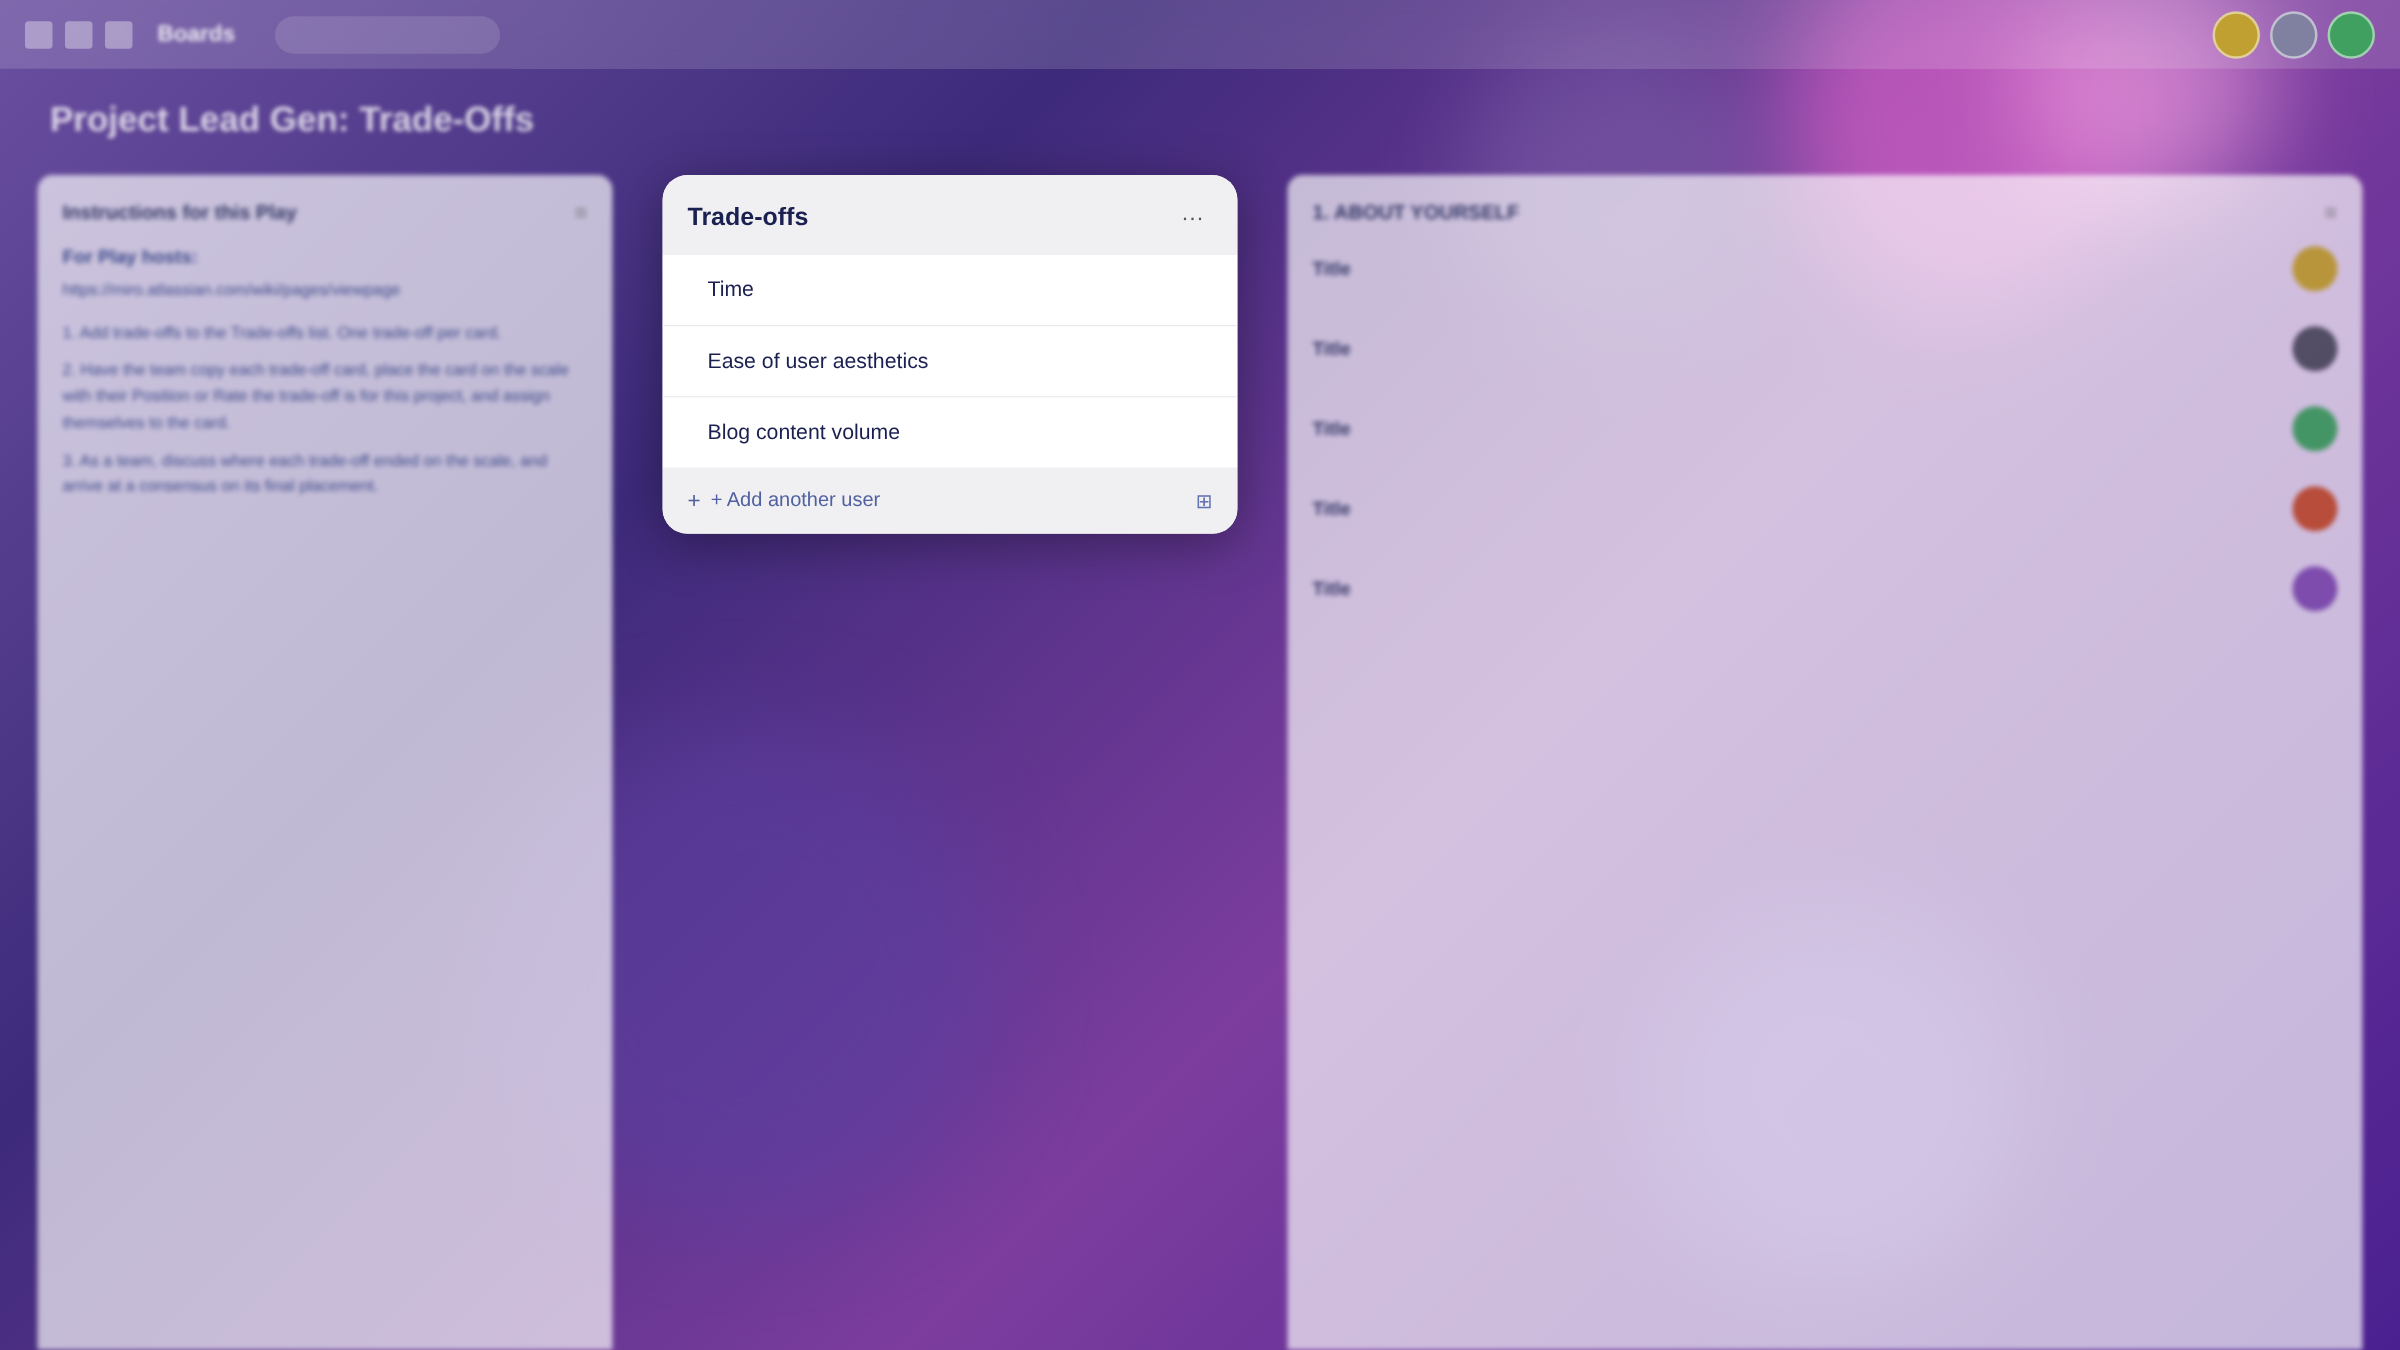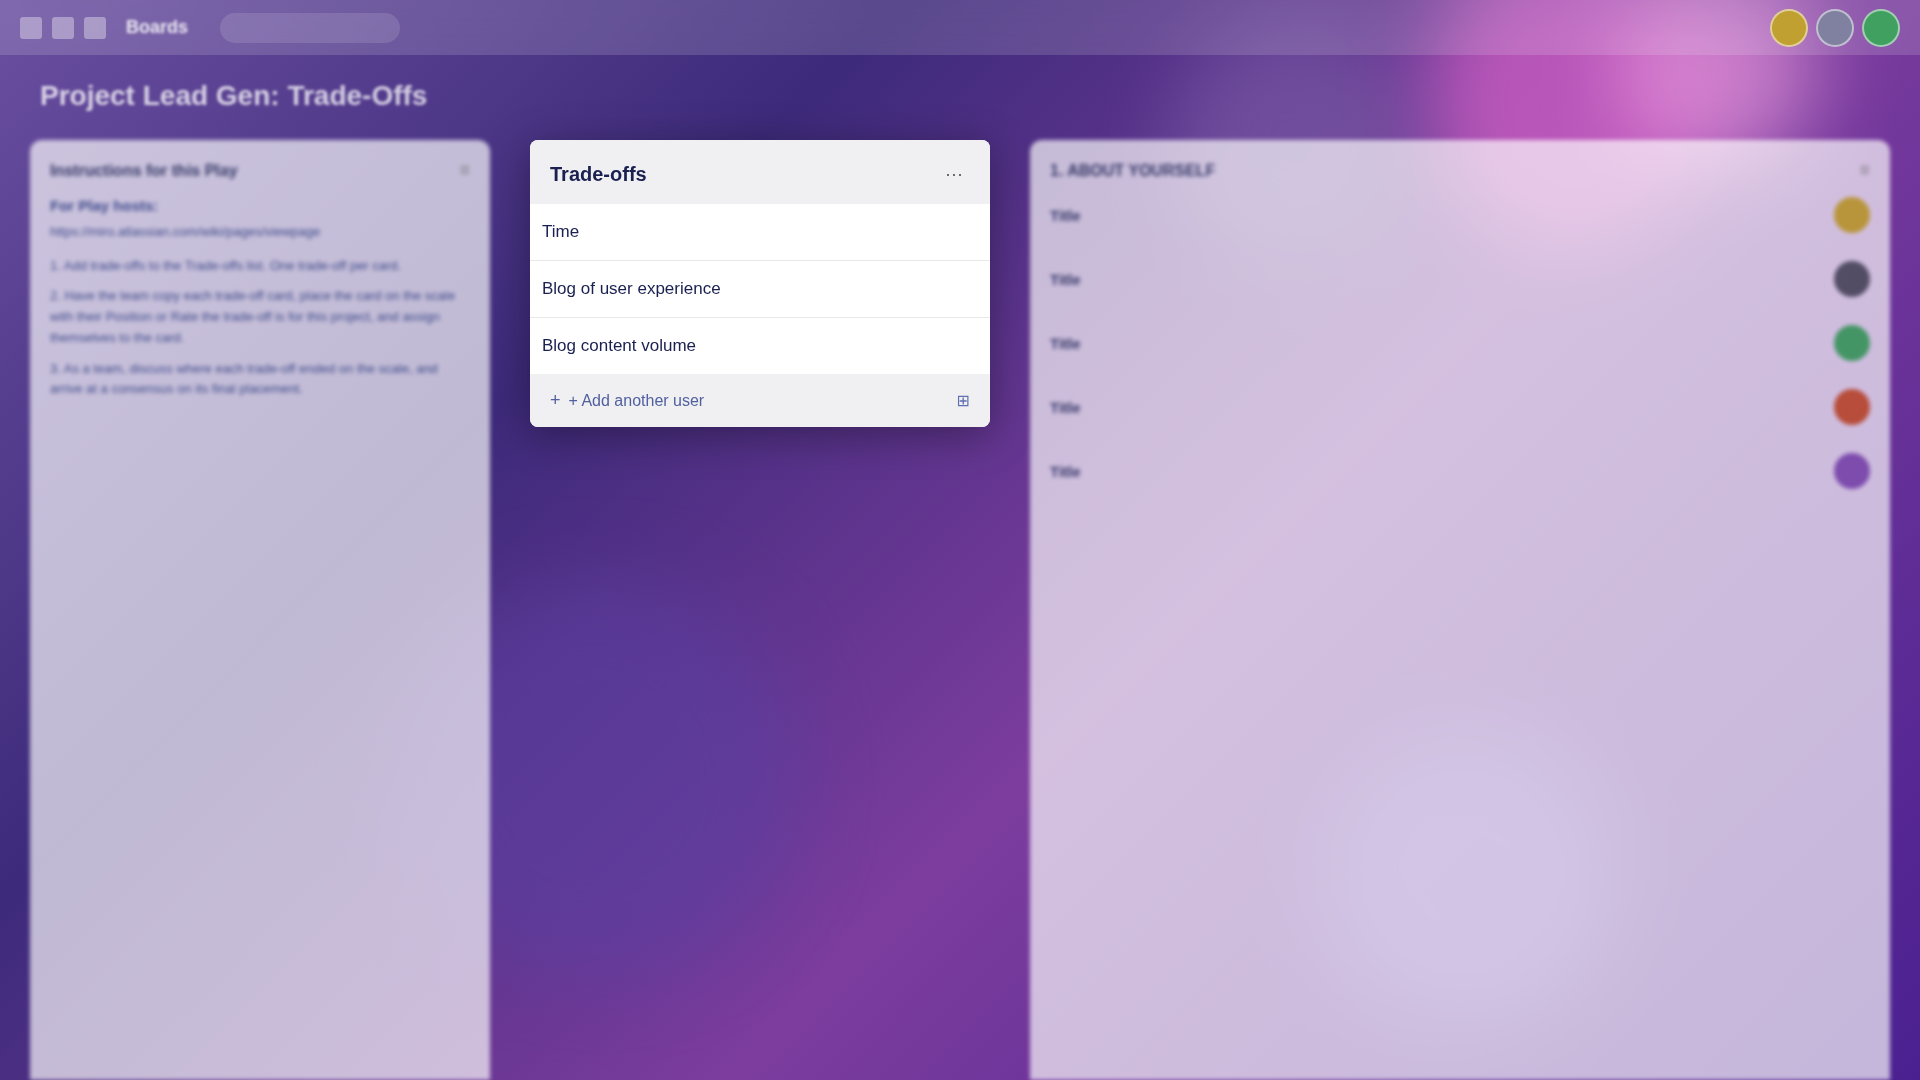--- a/index.html
+++ b/index.html
@@ -189,21 +189,21 @@
     
     .center-column {
       width: 460px;
       flex-shrink: 0;
       z-index: 20;
       margin: 0 20px;
     }
 
     .trade-offs-card {
       background: #f0f0f2;
-      border-radius: 8px;
+      border-radius: 20px;
       overflow: hidden;
       box-shadow: 0 8px 40px rgba(0,0,0,0.35);
     }
 
     .card-header {
       display: flex;
       justify-content: space-between;
       align-items: center;
       padding: 18px 20px 14px;
       background: #f0f0f2;
@@ -230,21 +230,21 @@
     }
 
     .card-items {
       display: flex;
       flex-direction: column;
     }
 
     .card-item {
       background: #ffffff;
       border-bottom: 1px solid #e8e8ea;
-      padding: 18px 12px;
+      padding: 18px 36px;
       display: flex;
       justify-content: space-between;
       align-items: center;
       cursor: pointer;
       transition: background 0.15s;
     }
 
     .card-item:last-child {
       border-bottom: none;
     }
@@ -398,21 +398,21 @@
       <div class="card-items">
 
         <div class="card-item">
           <span class="card-item-text">Time</span>
           <span class="card-item-icon">✏</span>
         </div>
 
 
 
         <div class="card-item">
-          <span class="card-item-text">Blog of user experience</span>
+          <span class="card-item-text">Ease of user aesthetics</span>
           <span class="card-item-icon">✏</span>
         </div>
 
         <div class="card-item">
           <span class="card-item-text">Blog content volume</span>
           <span class="card-item-icon">✏</span>
         </div>
 
       </div>
       <div class="card-add-row">

